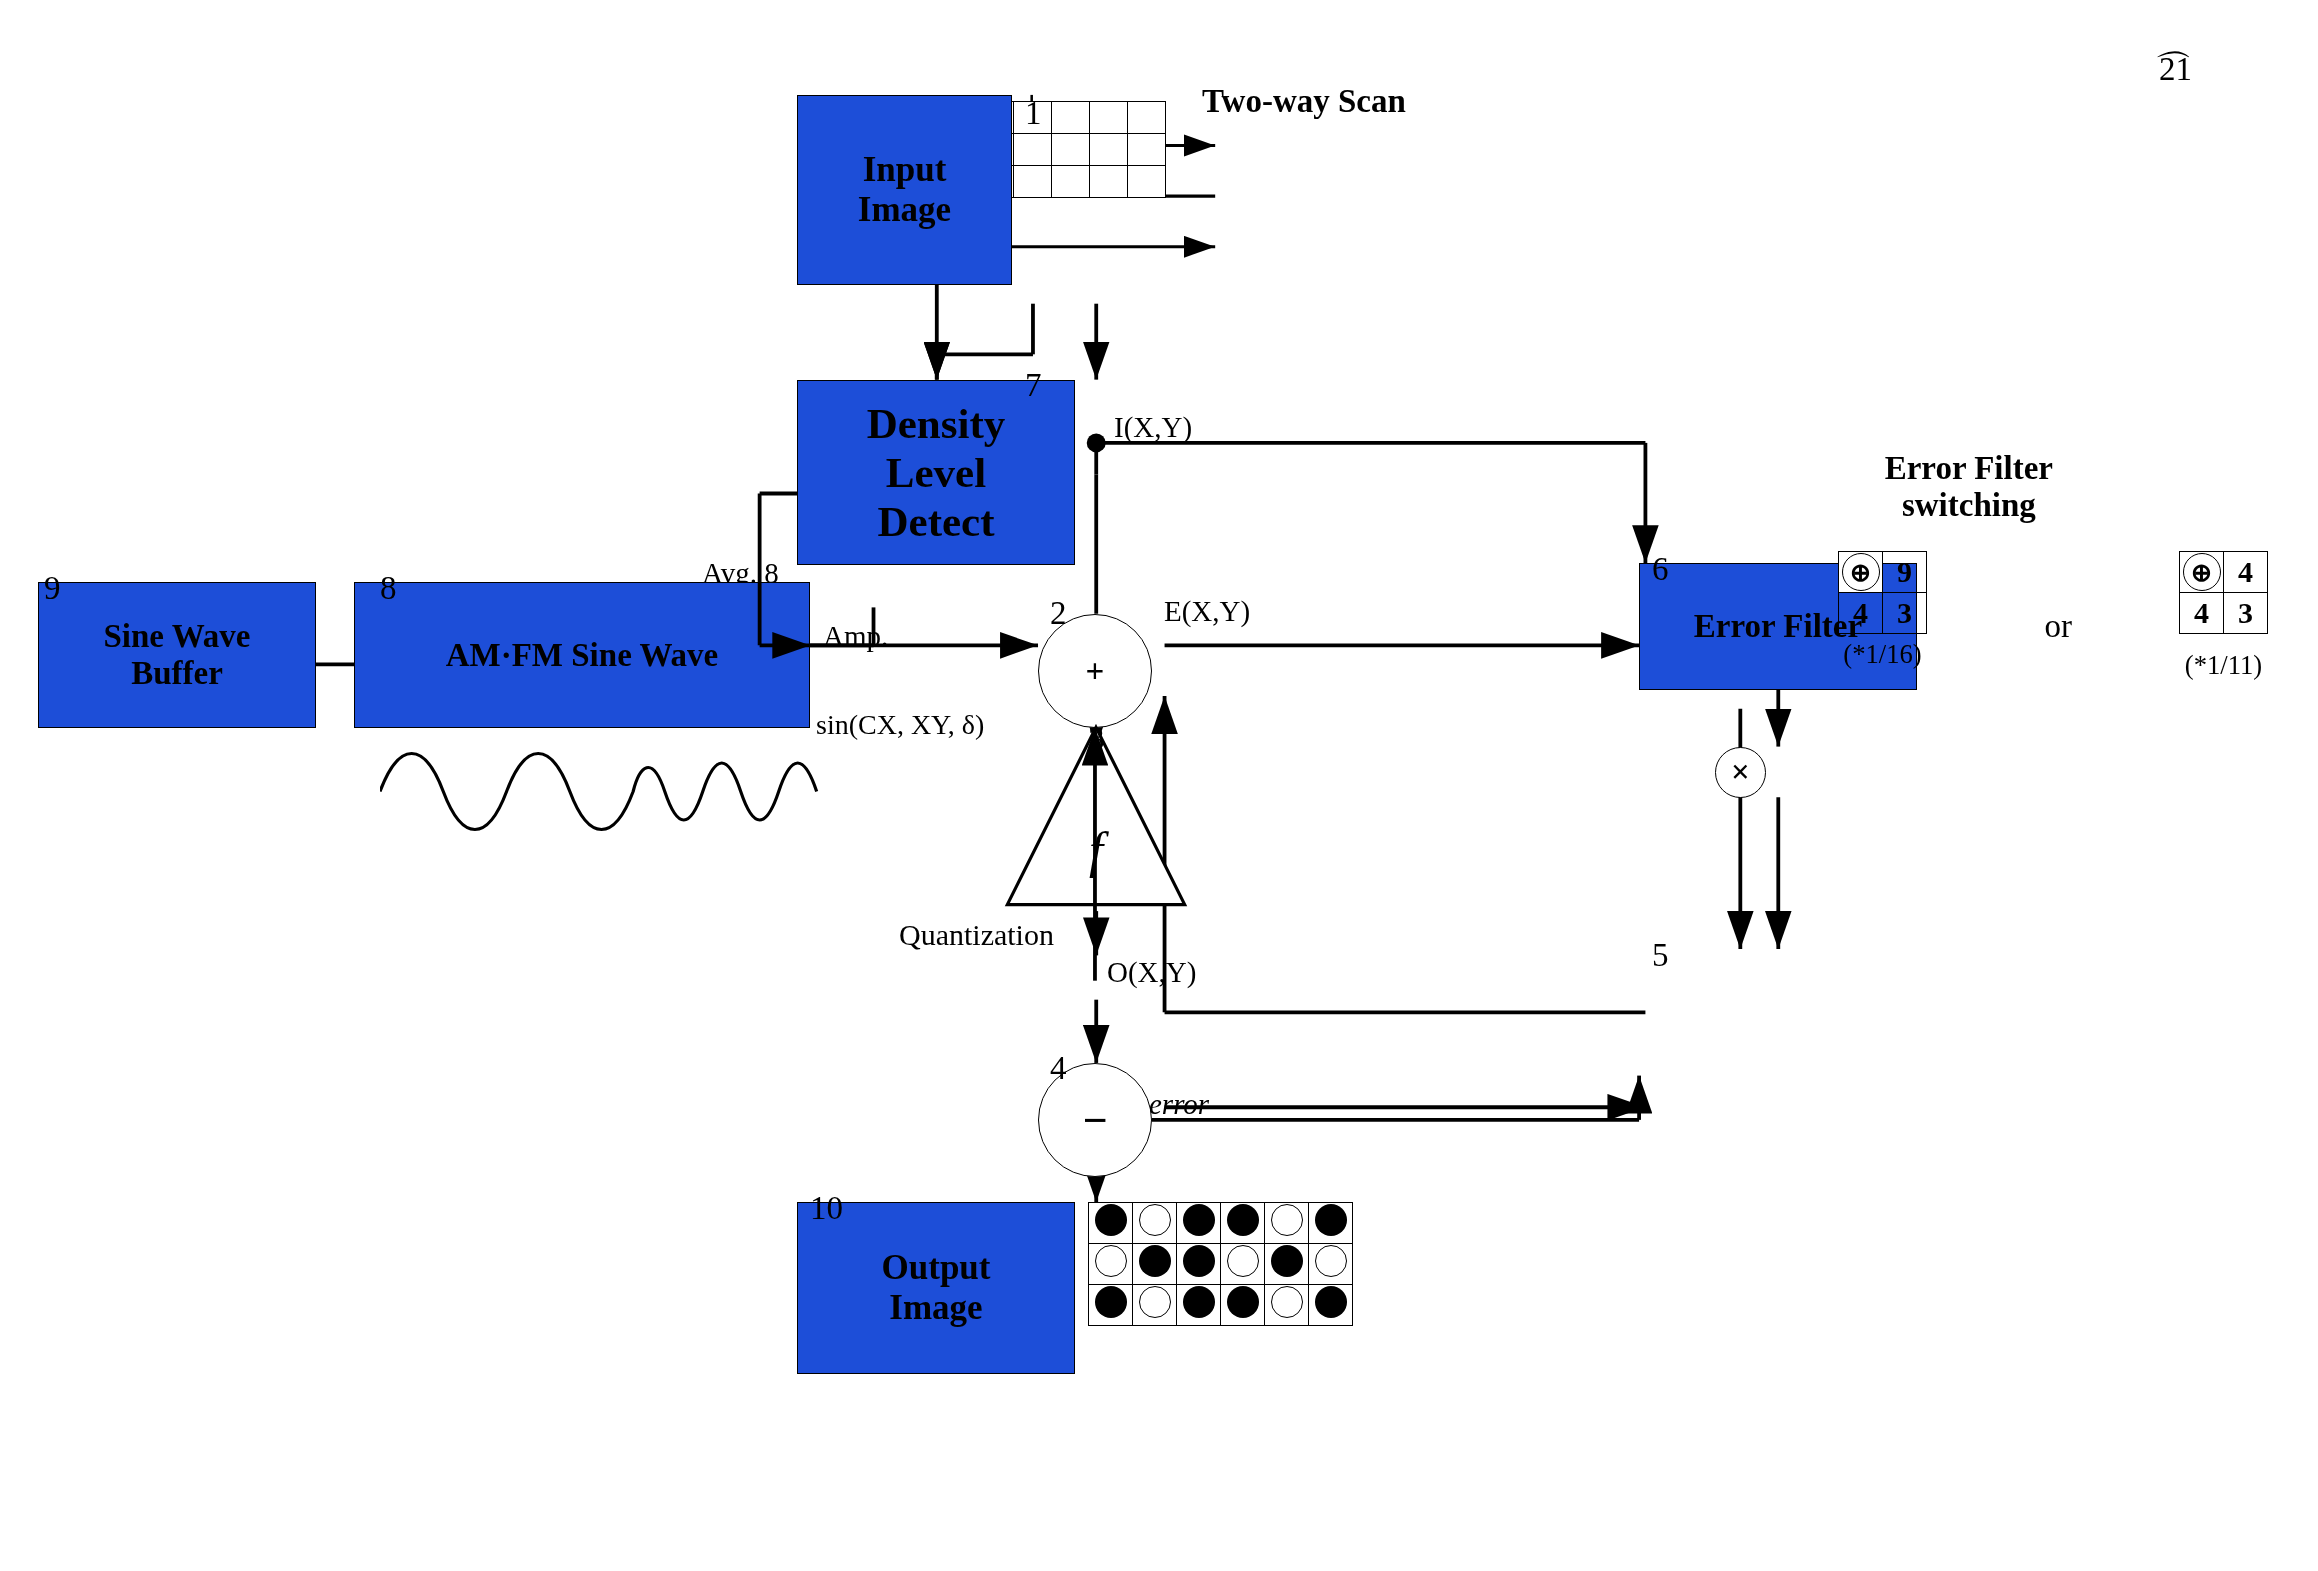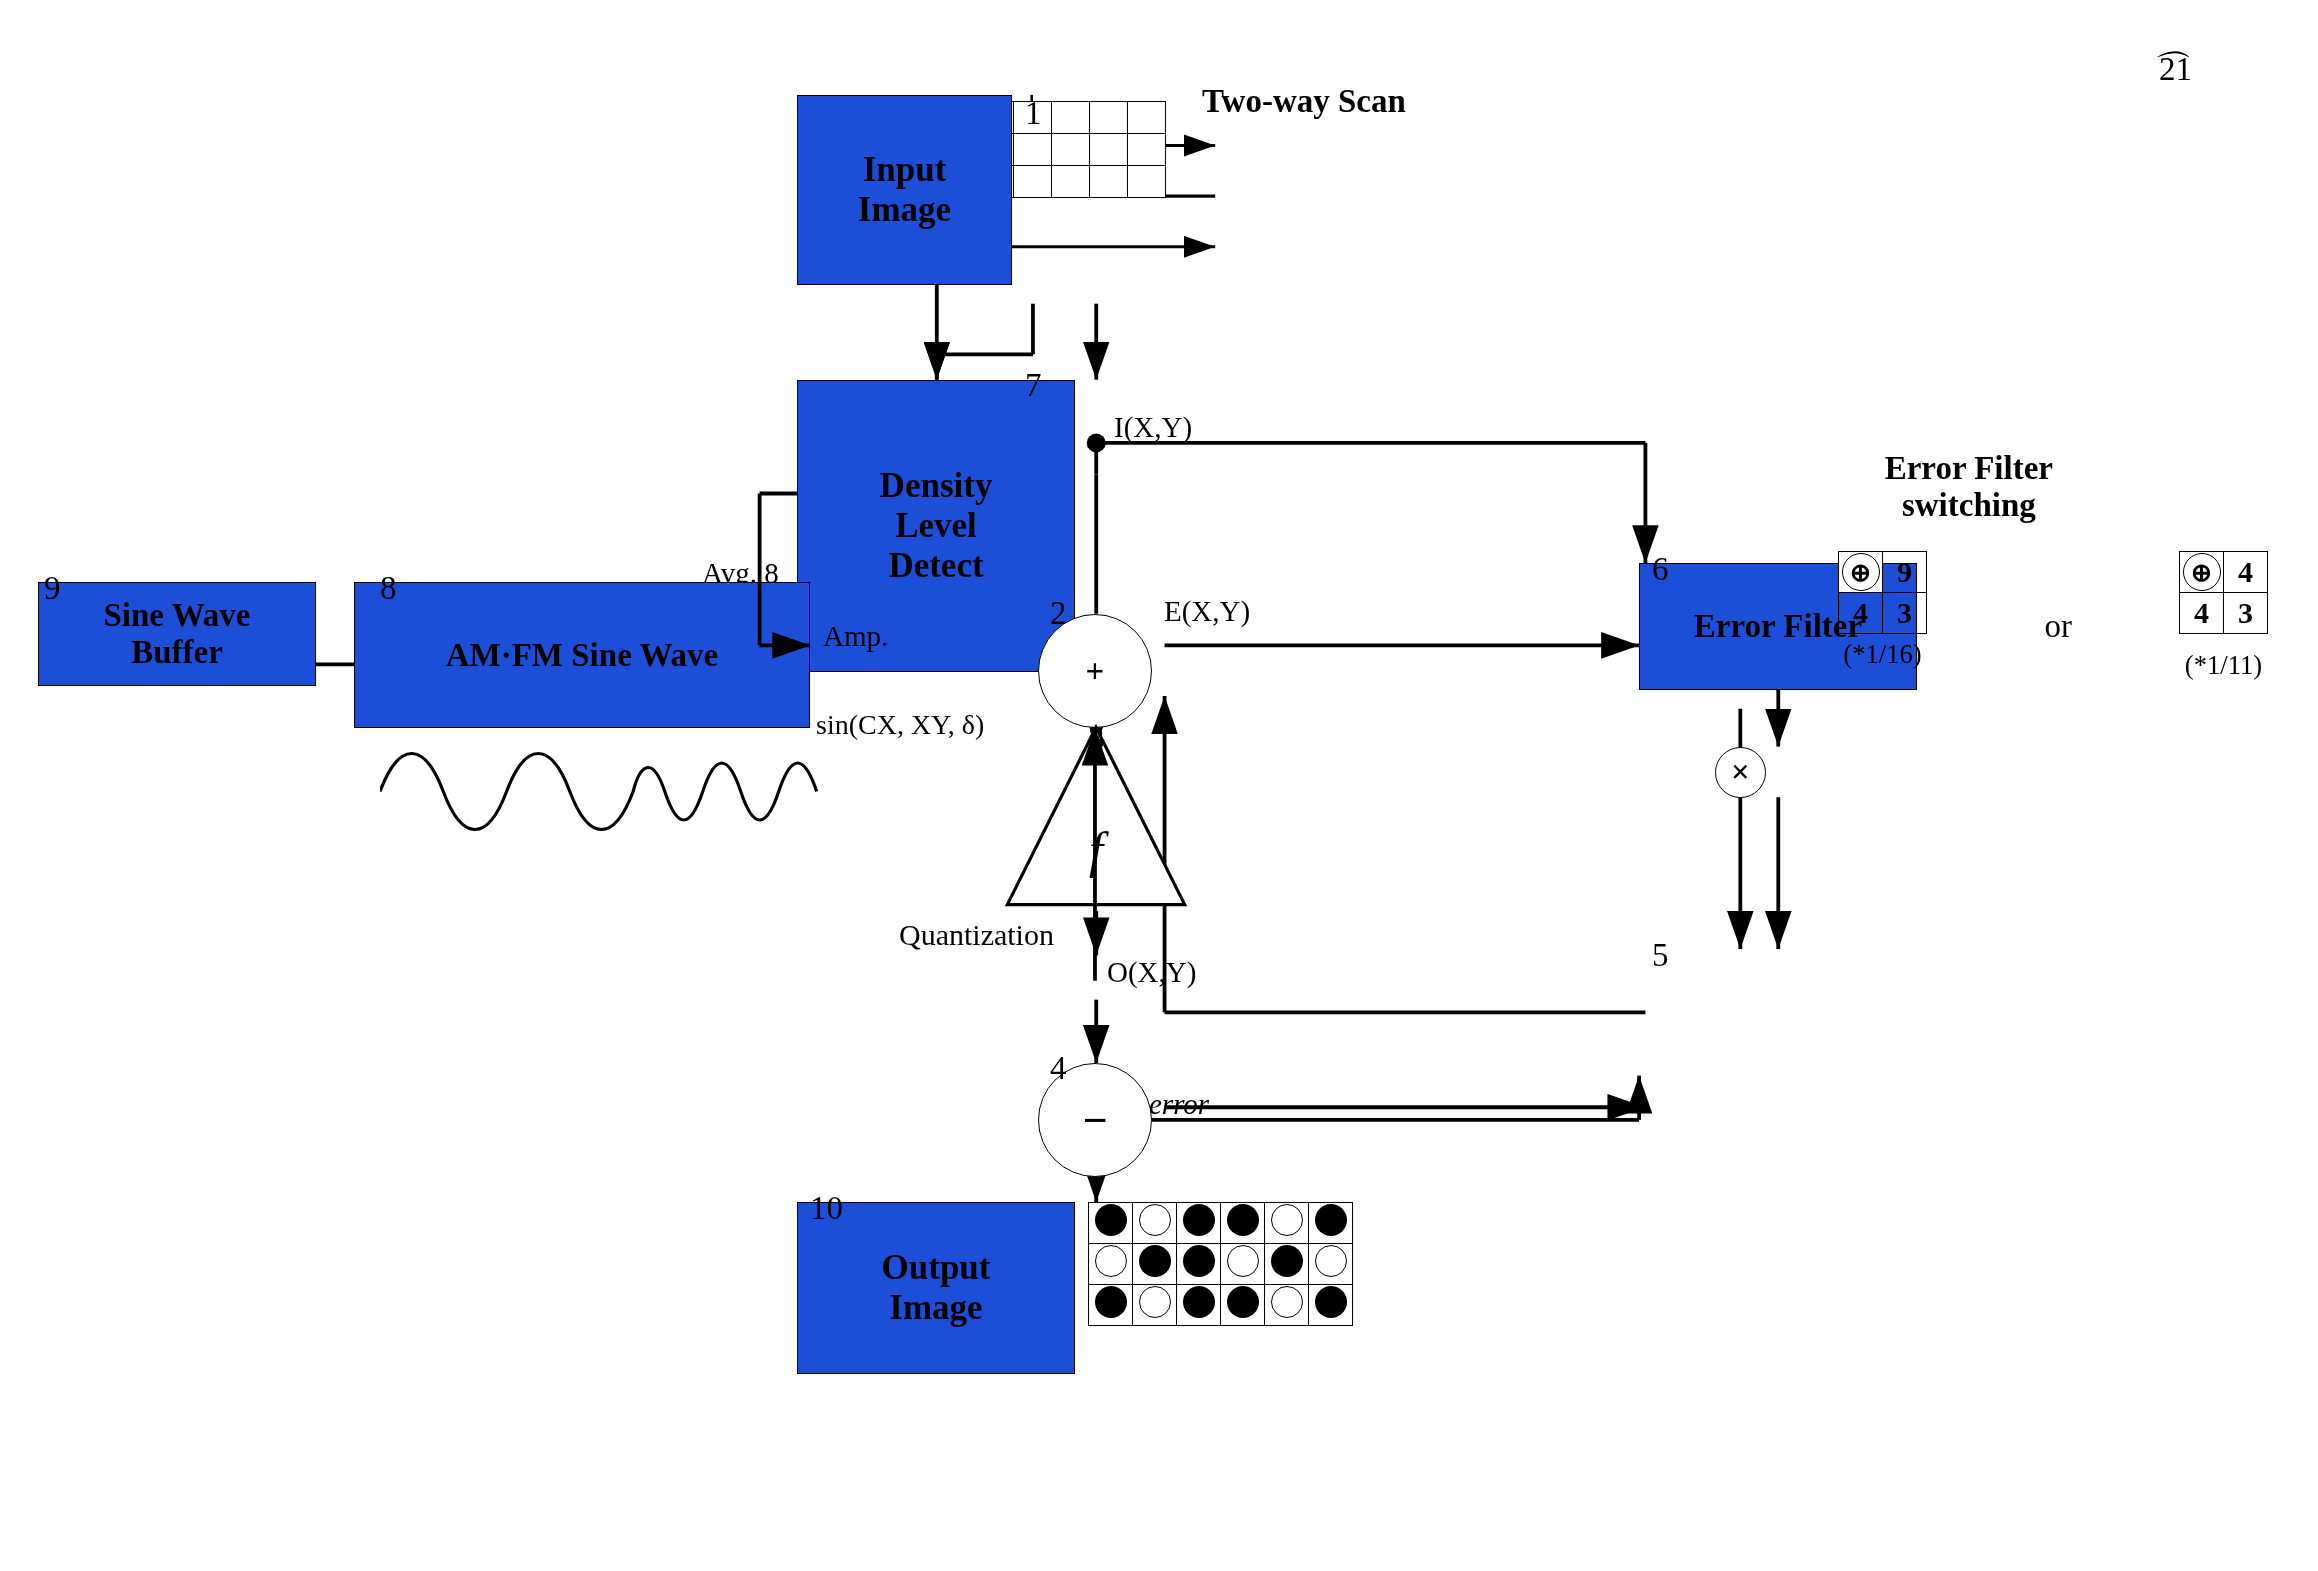--- a/index.html
+++ b/index.html
@@ -218,39 +218,39 @@
     </tbody>
       </table>
   </div>
 
   <div class="box" style="top:95px; left:797px; width:215px; height:190px; font-size:35px;">
     <span>Input<br>Image</span>
   </div>
 
   <div class="number-label" style="top:95px; left:1025px;">1</div>
 
-  <div class="box" style="top:380px; left:797px; width:278px; height:292px; font-size:35px;">
+  <div class="box" style="top:380px; left:797px; width:278px; height:185px; font-size:43px;">
     <span>Density<br>Level<br>Detect</span>
   </div>
 
   <div class="number-label" style="top:367px; left:1025px;">7</div>
 
   <div class="label" style="top:557px; left:702px; font-size:29px;">Avg. 8</div>
 
   <div class="box" style="top:582px; left:354px; width:456px; height:146px; font-size:33px;">
     <span>AM·FM Sine Wave</span>
   </div>
 
   <div class="number-label" style="top:570px; left:380px;">8</div>
 
   <svg style="position:absolute; top:728px; left:380px; width:443px; height:127px;" viewBox="0 0 700 200" width="443" height="127">
     <path d="M 0 100 C 30 20, 70 20, 100 100 C 130 180, 170 180, 200 100 C 230 20, 270 20, 300 100 C 330 180, 370 180, 400 100 C 410 60, 430 40, 450 100 C 470 160, 490 160, 510 100 C 530 40, 550 40, 570 100 C 590 160, 610 160, 630 100 C 650 40, 670 40, 690 100" stroke="#000" stroke-width="5" fill="none"></path>
   </svg>
 
-  <div class="box" style="top:582px; left:38px; width:278px; height:104px; font-size:33px;">
+  <div class="box" style="top:582px; left:38px; width:278px; height:146px; font-size:33px;">
     <span>Sine Wave<br>Buffer</span>
   </div>
 
   <div class="number-label" style="top:570px; left:44px;">9</div>
 
   <div class="label" style="top:620px; left:823px; font-size:29px;">Amp.</div>
 
   <div class="label" style="top:709px; left:816px; font-size:28px;">sin(CX, XY, δ)</div>
 
   <div class="circle-node" style="top:614px; left:1038px; width:114px; height:114px;">+</div>

